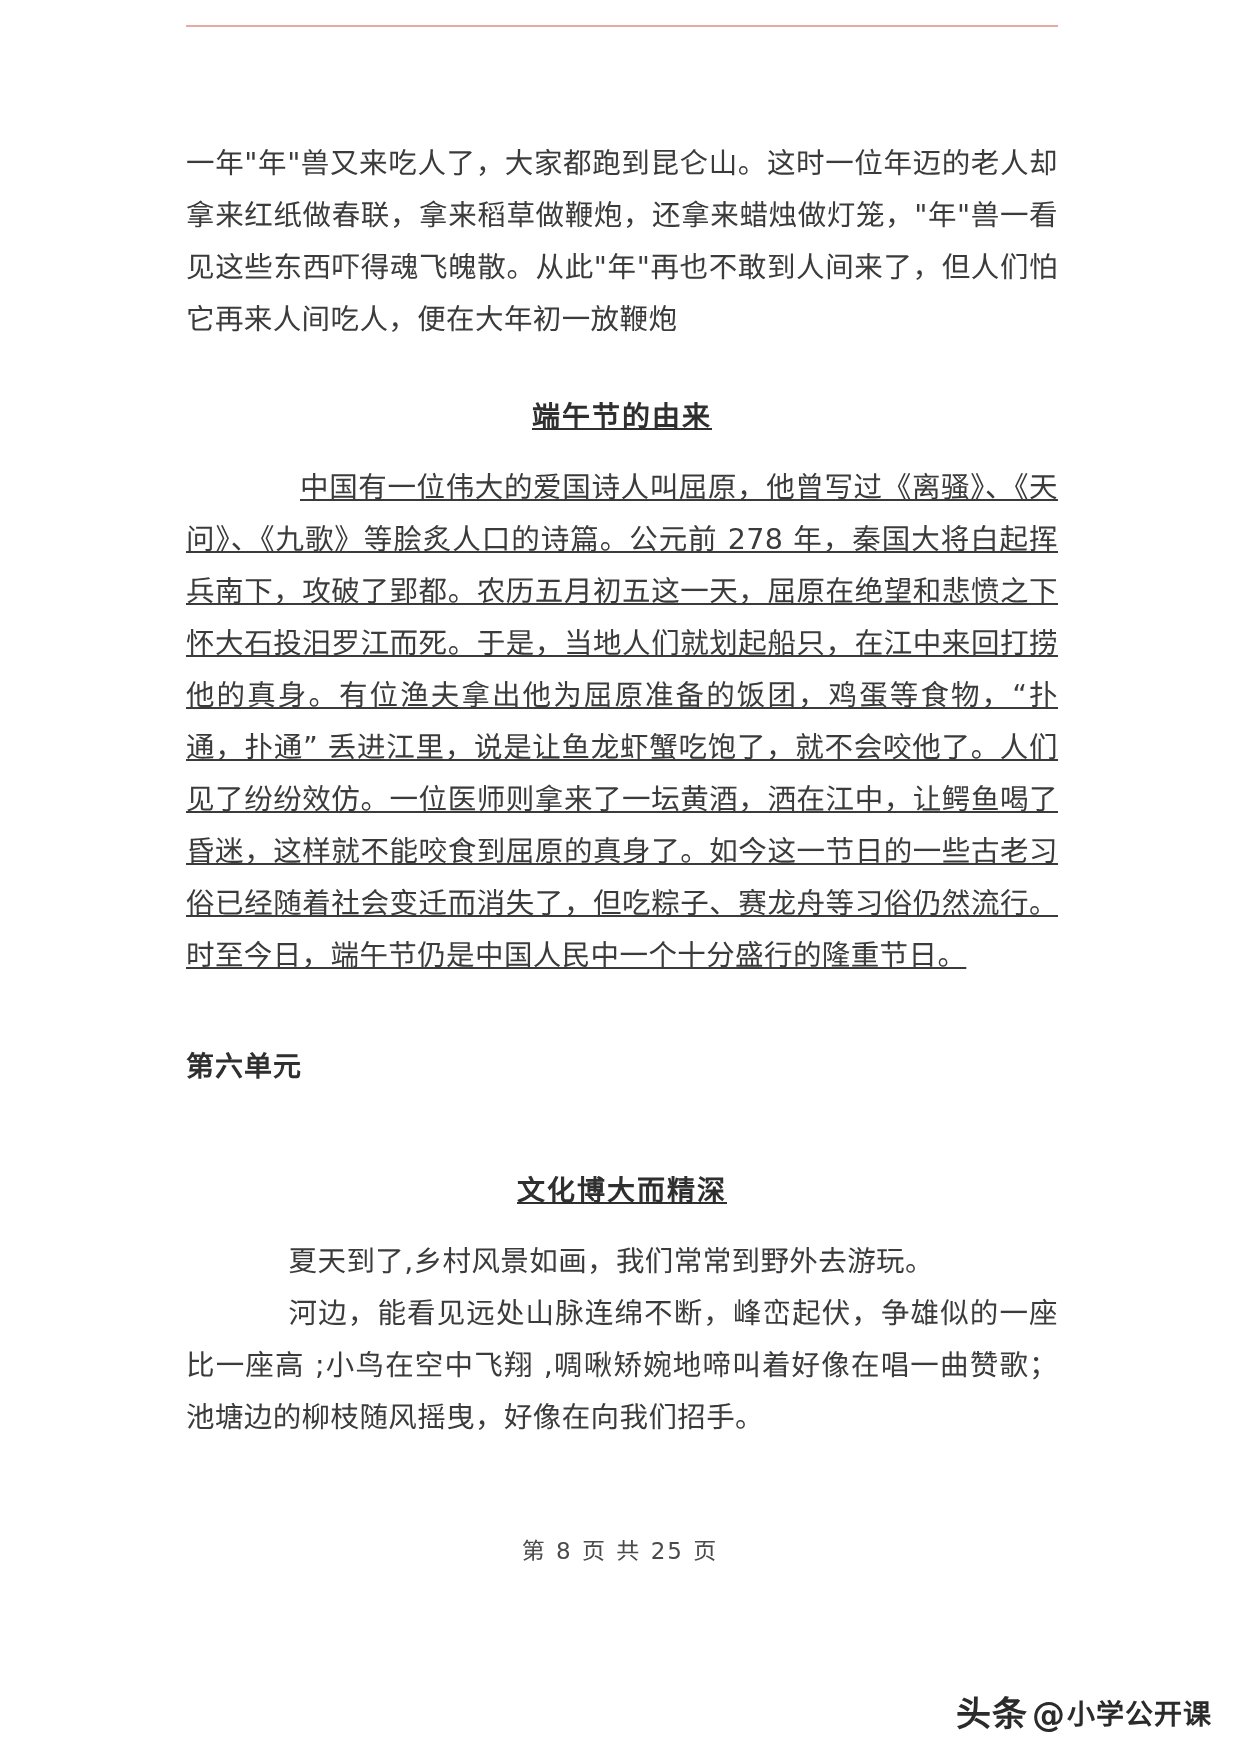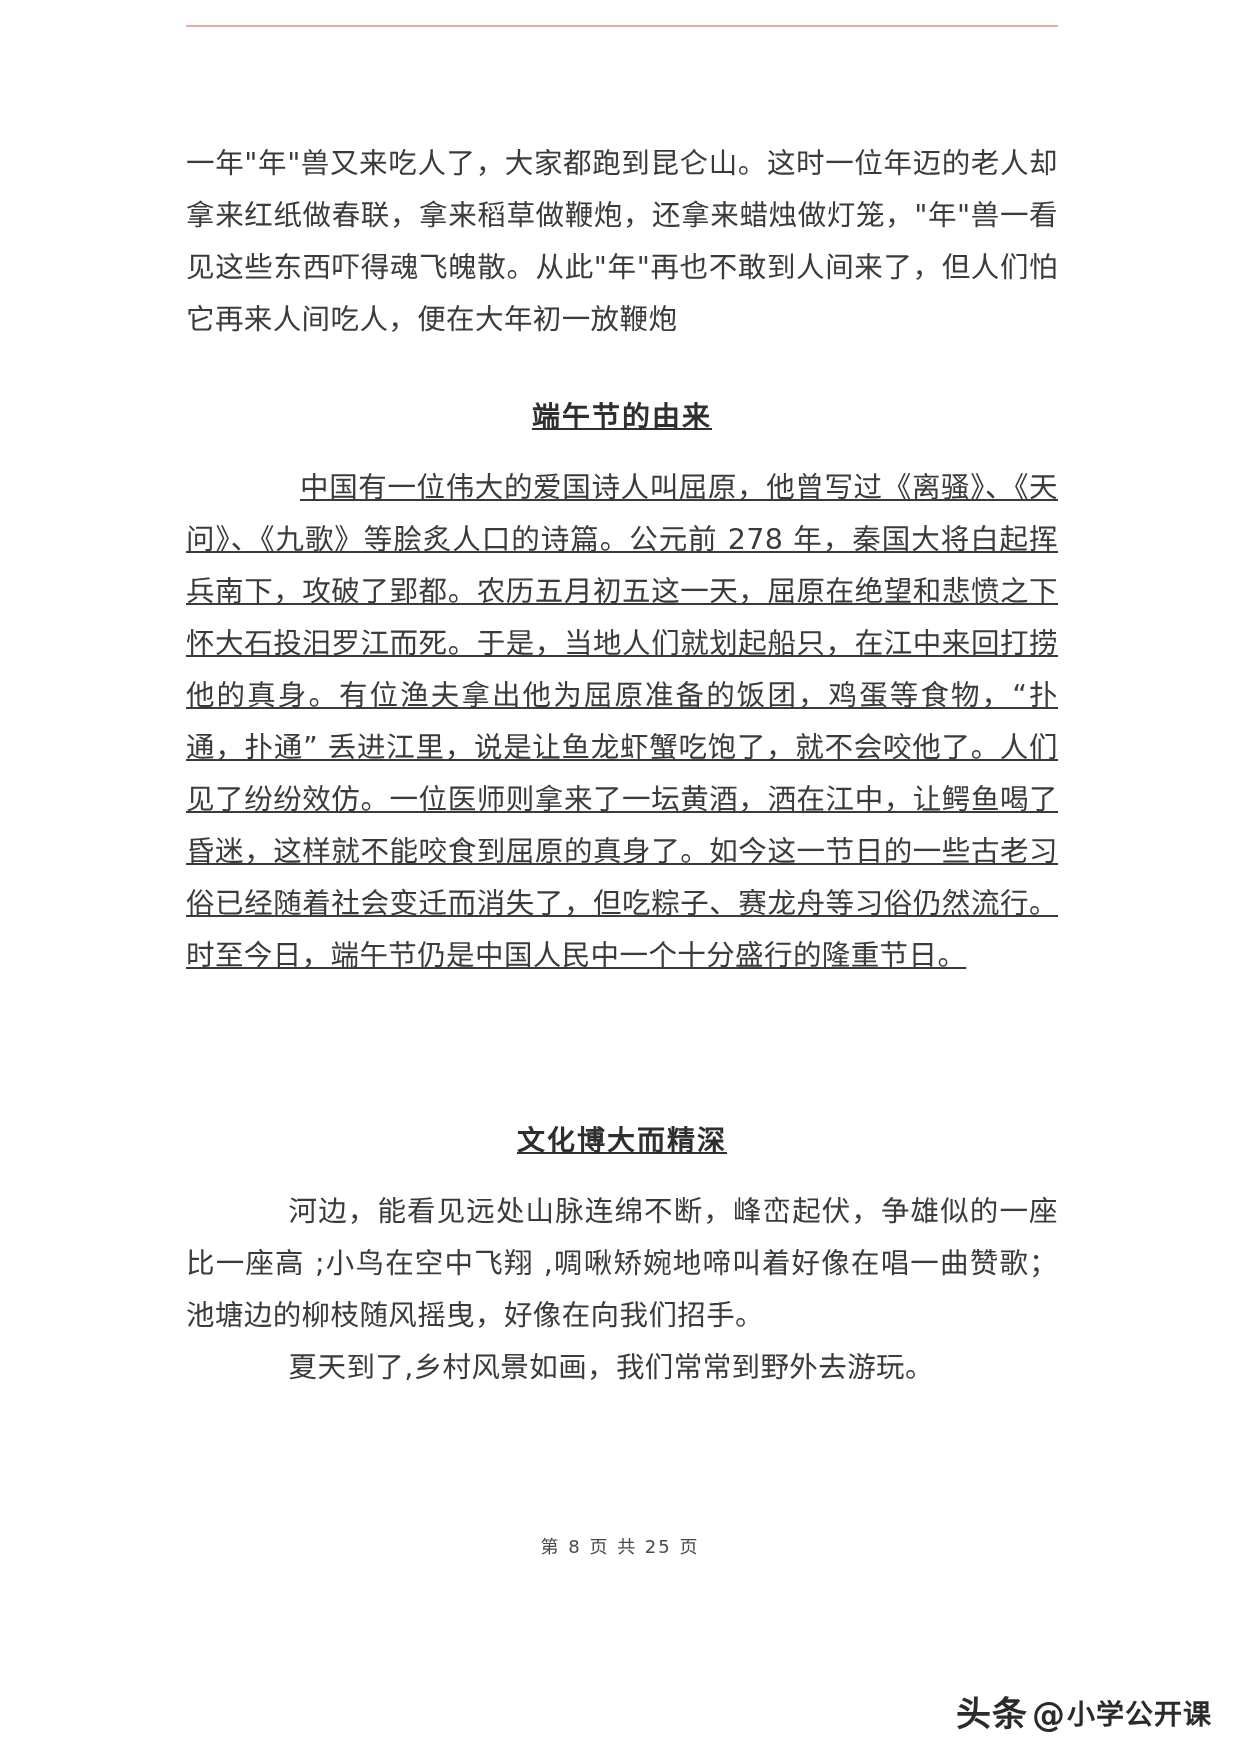--- a/index.html
+++ b/index.html
@@ -87,21 +87,21 @@
   
   .footer {
     position: absolute;
     left: 0;
     top: 1532px;
     width: 1240px;
     text-align: center;
   }
   .page-number {
     display: inline-block;
-    font-size: 18px;
+    font-size: 23px;
     color: #4a4a4a;
     letter-spacing: 2px;
     font-family: "DejaVu Sans", "Liberation Sans", sans-serif;
   }
 
   
   .watermark {
     position: absolute;
     right: 28px;
     bottom: 22px;
@@ -143,30 +143,31 @@
 
     <h2 class="heading-center">端午节的由来</h2>
 
     <div class="sp-20"></div>
 
     <p class="para indent">中国有一位伟大的爱国诗人叫屈原，他曾写过《离骚》、《天问》、《九歌》等脍炙人口的诗篇。公元前 278 年，秦国大将白起挥兵南下，攻破了郢都。农历五月初五这一天，屈原在绝望和悲愤之下怀大石投汨罗江而死。于是，当地人们就划起船只，在江中来回打捞他的真身。有位渔夫拿出他为屈原准备的饭团，鸡蛋等食物，“扑通，扑通” 丢进江里，说是让鱼龙虾蟹吃饱了，就不会咬他了。人们见了纷纷效仿。一位医师则拿来了一坛黄酒，洒在江中，让鳄鱼喝了昏迷，这样就不能咬食到屈原的真身了。如今这一节日的一些古老习俗已经随着社会变迁而消失了，但吃粽子、赛龙舟等习俗仍然流行。时至今日，端午节仍是中国人民中一个十分盛行的隆重节日。</p>
 
 
     <div class="sp-60"></div>
 
+    <h2 class="heading-left">第六单元</h2>
 
     <div class="sp-74"></div>
 
     <h2 class="heading-center">文化博大而精深</h2>
 
     <div class="sp-20"></div>
 
+    <p class="para indent-small">夏天到了,乡村风景如画，我们常常到野外去游玩。</p>
+
     <p class="para indent-small">河边，能看见远处山脉连绵不断，峰峦起伏，争雄似的一座比一座高 ;小鸟在空中飞翔 ,啁啾矫婉地啼叫着好像在唱一曲赞歌；池塘边的柳枝随风摇曳，好像在向我们招手。</p>
-
-    <p class="para indent-small">夏天到了,乡村风景如画，我们常常到野外去游玩。</p>
 
   </div>
 
   <div class="footer">
     <span class="page-number">第 8 页 共 25 页</span>
   </div>
 
   <div class="watermark">
     <span class="wm-brand">头条</span>
     <span class="wm-at">@</span>

